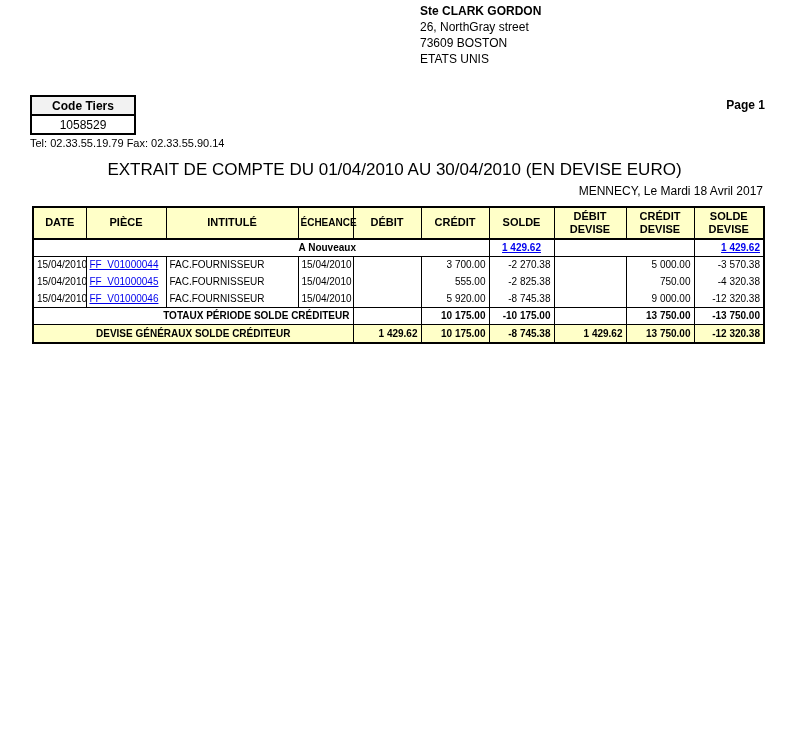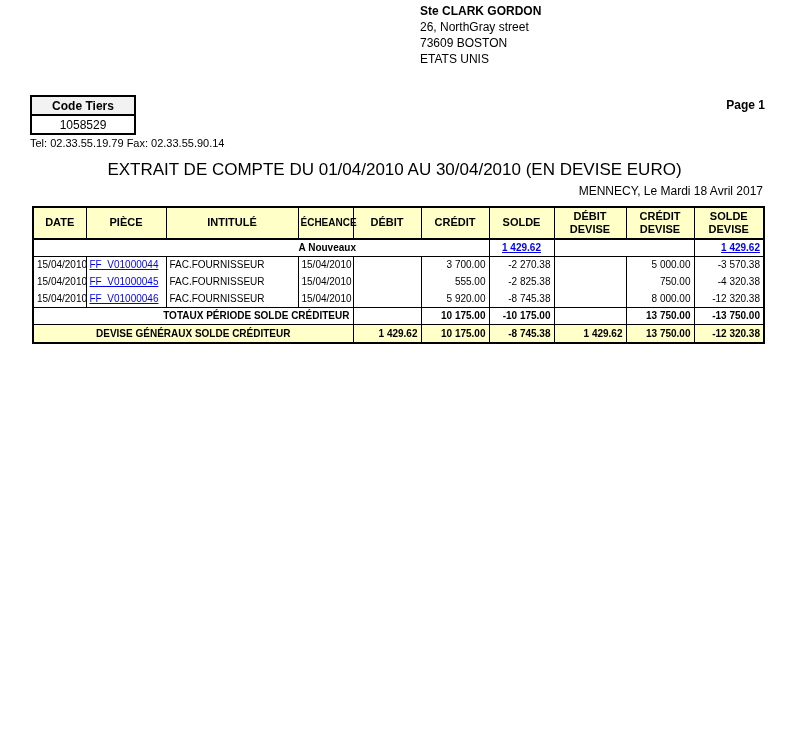--- a/index.html
+++ b/index.html
@@ -165,21 +165,21 @@
     </tr>
     <tr class="data">
       <td class="ctr">15/04/2010</td>
       <td class="lft"><a class="lnk" href="#">FF_V01000046</a></td>
       <td class="lft">FAC.FOURNISSEUR</td>
       <td class="ctr">15/04/2010</td>
       <td class="num"></td>
       <td class="num">5 920.00</td>
       <td class="num">-8 745.38</td>
       <td class="num"></td>
-      <td class="num">8 000.00</td>
+      <td class="num">9 000.00</td>
       <td class="num">-12 320.38</td>
     </tr>
 
     <tr class="periode">
       <td colspan="4" class="num">TOTAUX PÉRIODE SOLDE CRÉDITEUR</td>
       <td class="num"></td>
       <td class="num">10 175.00</td>
       <td class="num">-10 175.00</td>
       <td class="num"></td>
       <td class="num">13 750.00</td>

